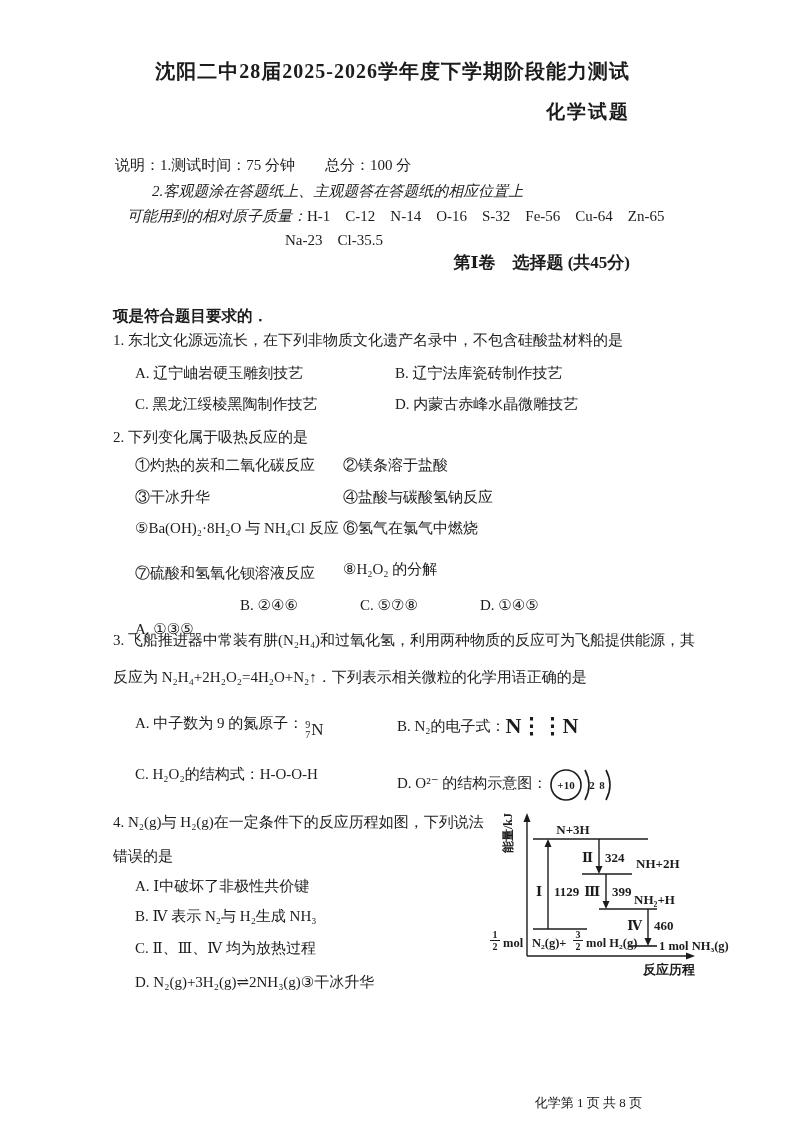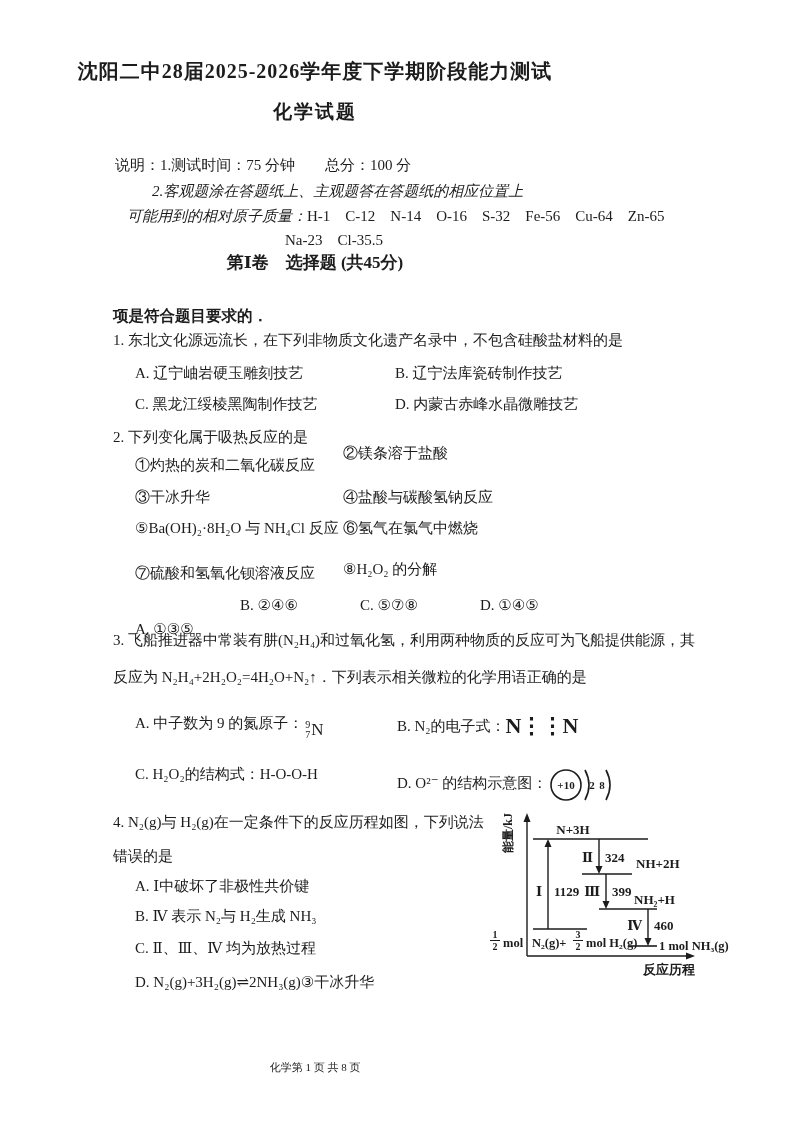--- a/index.html
+++ b/index.html
@@ -3,21 +3,21 @@
 <meta charset="utf-8">
 <style>
   html,body{margin:0;padding:0;background:#e8e8e8;}
   .page{
     position:relative;width:794px;height:1123px;margin:0 auto;
     background:#ffffff;overflow:hidden;
     font-family:"Liberation Serif","DejaVu Serif",serif;
     color:#1c1c1c;
   }
   .t{position:absolute;white-space:pre;font-size:15px;line-height:1.3;}
-  .center{left:0;width:630px;text-align:center;}
+  .center{left:0;width:630px;text-align:right;}
   .kai{font-style:italic;}
   .title{font-size:20px;font-weight:bold;letter-spacing:1px;}
   .subtitle{font-size:19px;font-weight:bold;letter-spacing:2px;}
   .sechead{font-size:17px;font-weight:bold;}
   .intro{font-size:15.5px;font-weight:bold;}
   
   .nuclide{display:inline-flex;align-items:center;margin-left:2px;}
   .nuclide-stack{display:inline-flex;flex-direction:column;align-items:flex-end;
     font-size:10px;line-height:1.0;margin-right:1px;}
   .nuclide-symbol{font-size:17px;}
@@ -48,21 +48,21 @@
   <div class="t intro" style="left:113px;top:306px;">项是符合题目要求的．</div>
 
   <div class="t" style="left:113px;top:331px;">1. 东北文化源远流长，在下列非物质文化遗产名录中，不包含硅酸盐材料的是</div>
   <div class="t" style="left:135px;top:364px;">A. 辽宁岫岩硬玉雕刻技艺</div>
   <div class="t" style="left:395px;top:364px;">B. 辽宁法库瓷砖制作技艺</div>
   <div class="t" style="left:135px;top:395px;">C. 黑龙江绥棱黑陶制作技艺</div>
   <div class="t" style="left:395px;top:395px;">D. 内蒙古赤峰水晶微雕技艺</div>
 
   <div class="t" style="left:113px;top:428px;">2. 下列变化属于吸热反应的是</div>
   <div class="t" style="left:135px;top:456px;">①灼热的炭和二氧化碳反应</div>
-  <div class="t" style="left:343px;top:444px;">②镁条溶于盐酸</div>
+  <div class="t" style="left:343px;top:456px;">②镁条溶于盐酸</div>
   <div class="t" style="left:135px;top:488px;">③干冰升华</div>
   <div class="t" style="left:343px;top:488px;">④盐酸与碳酸氢钠反应</div>
   <div class="t" style="left:135px;top:519px;">⑤Ba(OH)₂·8H₂O 与 NH₄Cl 反应</div>
   <div class="t" style="left:343px;top:519px;">⑥氢气在氯气中燃烧</div>
   <div class="t" style="left:135px;top:564px;">⑦硫酸和氢氧化钡溶液反应</div>
   <div class="t" style="left:343px;top:560px;text-align:center;">⑧H₂O₂ 的分解</div>
   <div class="t" style="left:135px;top:596px;margin-top:24px;">A. ①③⑤</div>
   <div class="t" style="left:240px;top:596px;">B. ②④⑥</div>
   <div class="t" style="left:360px;top:596px;">C. ⑤⑦⑧</div>
   <div class="t" style="left:480px;top:596px;">D. ①④⑤</div>
@@ -135,15 +135,15 @@
     <line x1="12" y1="134.5" x2="22" y2="134.5" stroke="#1c1c1c" stroke-width="1"></line>
     <text class="s10" x="17" y="144" text-anchor="middle">2</text>
     <text class="s12" x="25" y="141">mol</text>
     <text class="s12" x="54" y="141">N₂(g)+</text>
     <text class="s10" x="100" y="132" text-anchor="middle">3</text>
     <line x1="95" y1="134.5" x2="105" y2="134.5" stroke="#1c1c1c" stroke-width="1"></line>
     <text class="s10" x="100" y="144" text-anchor="middle">2</text>
     <text class="s12" x="108" y="141">mol H₂(g)</text>
   </svg>
 
-  <div class="t center" style="top:1060px;font-size:11px;">化学第 1 页 共 8 页</div>
+  <div class="t center" style="top:1095px;font-size:13px;padding-left:12px;">化学第 1 页 共 8 页</div>
 
 </div>
 
 </body></html>

